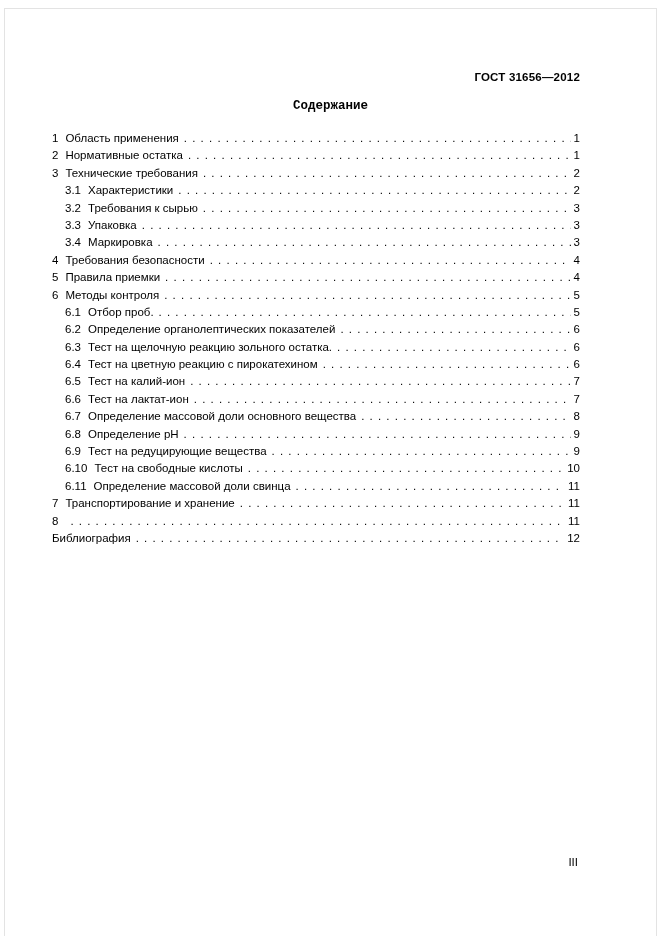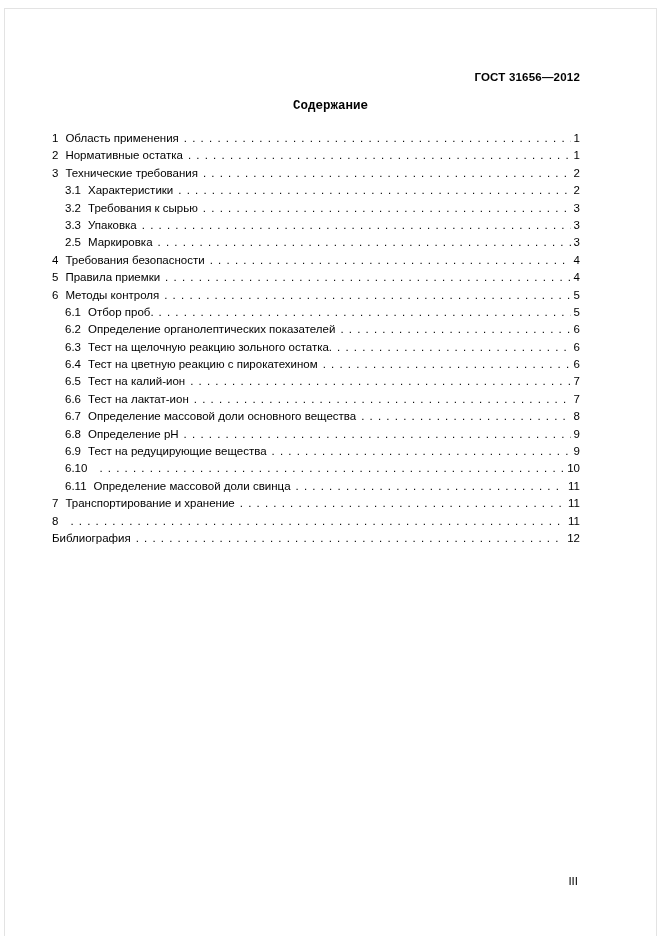--- a/index.html
+++ b/index.html
@@ -69,21 +69,21 @@
   }
   .leader::after {
     content: ". . . . . . . . . . . . . . . . . . . . . . . . . . . . . . . . . . . . . . . . . . . . . . . . . . . . . . . . . . . . . . . . . . . . . . . . . . . . . . . . . . . . . . . . . . . . . . . . . . . . . . . . . . . . . . . . . . . . . . . .";
     letter-spacing: 1px;
   }
   .toc-row .pg {
     flex: 0 0 auto;
   }
   .folio {
     position: absolute;
-    bottom: 56px;
+    bottom: 75px;
     right: 78px;
     font-size: 11.5px;
   }
 </style>
 </head>
 <body>
 
 <div class="page">
 
   <div class="doc-number">ГОСТ 31656—2012</div>
@@ -121,21 +121,21 @@
         <span class="leader"></span>
         <span class="pg">3</span>
       </div>
       <div class="toc-row level-1">
         <span class="num">3.3</span>
         <span class="txt">Упаковка</span>
         <span class="leader"></span>
         <span class="pg">3</span>
       </div>
       <div class="toc-row level-1">
-        <span class="num">2.5</span>
+        <span class="num">3.4</span>
         <span class="txt">Маркировка</span>
         <span class="leader"></span>
         <span class="pg">3</span>
       </div>
       <div class="toc-row">
         <span class="num">4</span>
         <span class="txt">Требования безопасности</span>
         <span class="leader"></span>
         <span class="pg">4</span>
       </div>
@@ -200,20 +200,21 @@
         <span class="pg">9</span>
       </div>
       <div class="toc-row level-1">
         <span class="num">6.9</span>
         <span class="txt">Тест на редуцирующие вещества</span>
         <span class="leader"></span>
         <span class="pg">9</span>
       </div>
       <div class="toc-row level-1">
         <span class="num">6.10</span>
+        <span class="txt">Тест на свободные кислоты</span>
         <span class="leader"></span>
         <span class="pg">10</span>
       </div>
       <div class="toc-row level-1">
         <span class="num">6.11</span>
         <span class="txt">Определение массовой доли свинца</span>
         <span class="leader"></span>
         <span class="pg">11</span>
       </div>
       <div class="toc-row">

